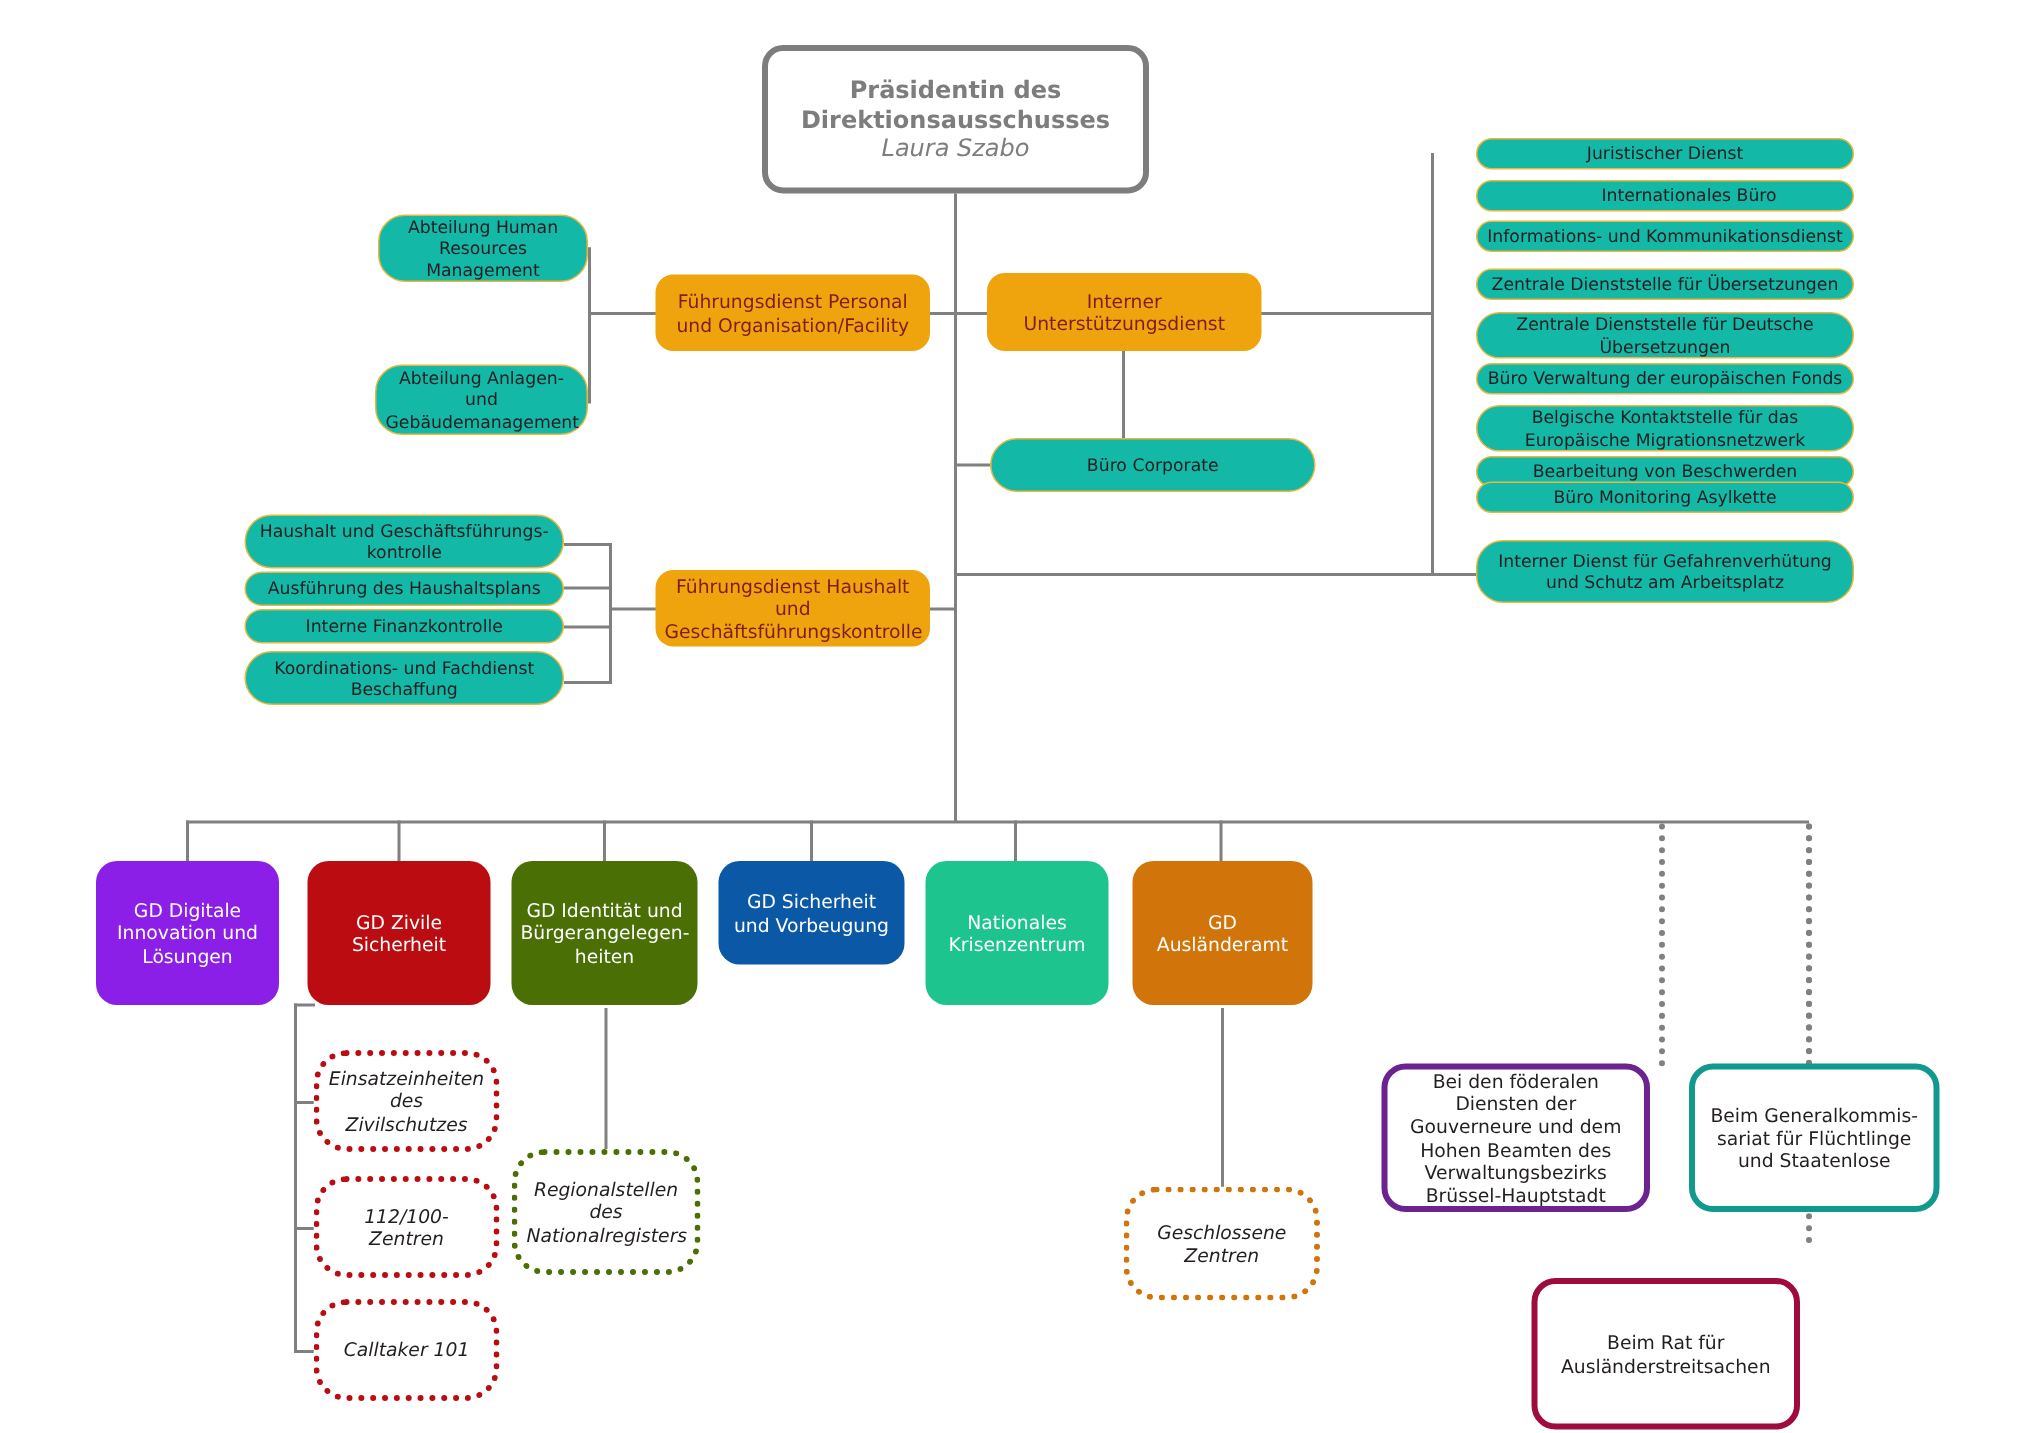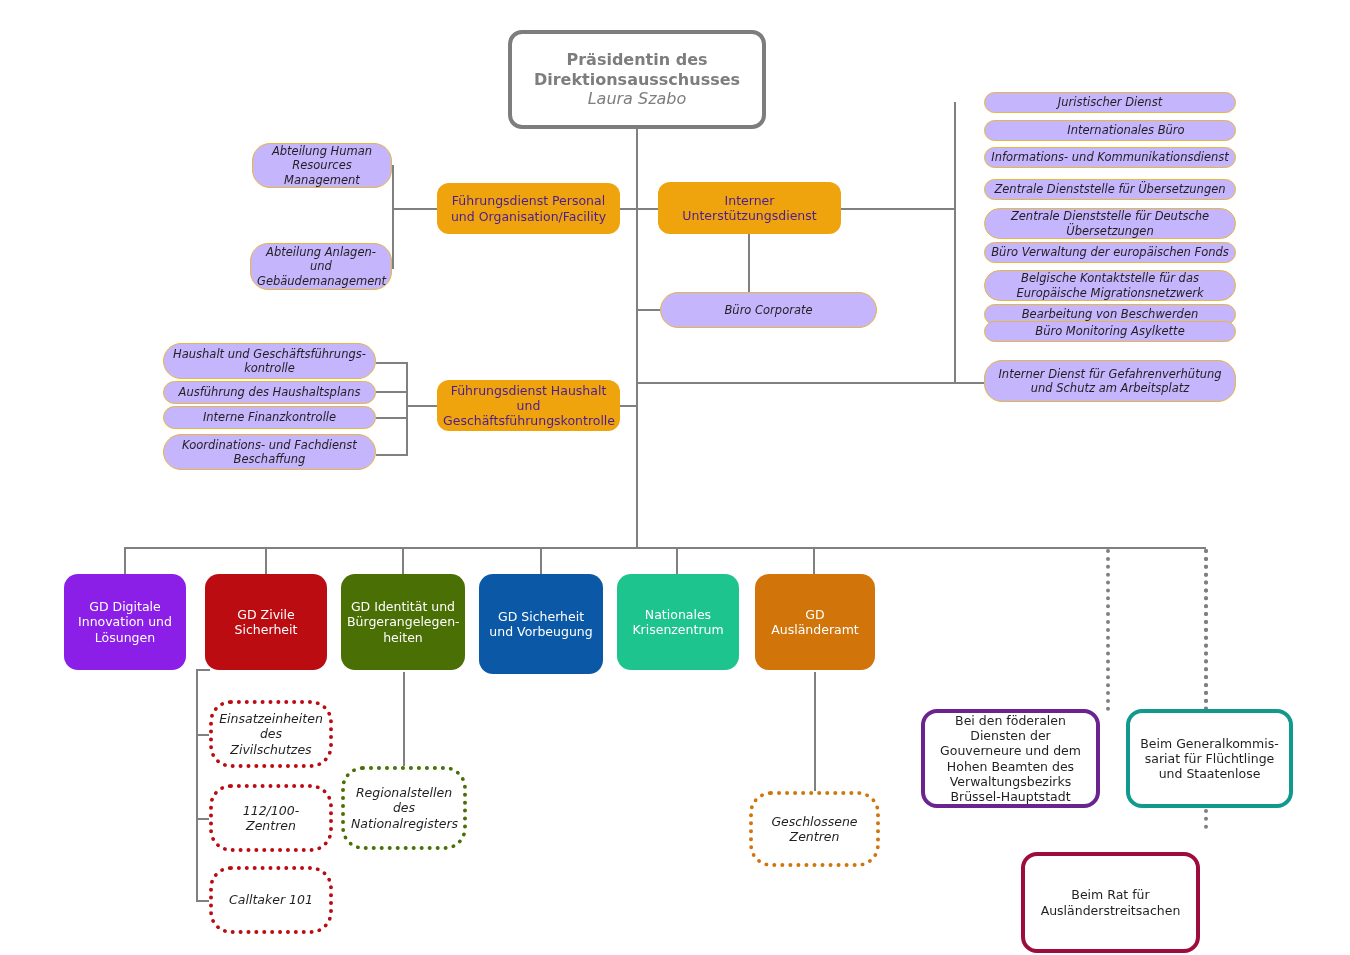--- a/index.html
+++ b/index.html
@@ -36,32 +36,31 @@
     color:#7d7d7d;
     font-weight:bold;
     font-size:16px;
   }
   .president .nm{font-weight:normal;font-style:italic;}
 
   
   .hub{
     background:#efa30c;
     border-radius:12px;
-    color:#4c1d95;
+    color:#7f1d1d;
     font-size:12.5px;
   }
 
   
   .pill{
-    background:#c4b5fd;
+    background:#14b8a6;
     border:1.3px solid #e8b73b;
     border-radius:18px;
     color:#231f20;
     font-size:11.5px;
-    font-style:italic;
   }
 
   
   .gd{
     border-radius:14px;
     color:#ffffff;
     font-size:12.5px;
   }
 
   
@@ -232,21 +231,21 @@
 
   <div class="node gd" style="left:64px;top:574px;width:122px;height:96px;background:#8b1fe8;">
     <span>GD Digitale Innovation und Lösungen</span>
   </div>
   <div class="node gd" style="left:205px;top:574px;width:122px;height:96px;background:#bb0c12;">
     <span>GD Zivile Sicherheit</span>
   </div>
   <div class="node gd" style="left:341px;top:574px;width:124px;height:96px;background:#4a6f05;">
     <span>GD Identität und Bürgerangelegen-heiten</span>
   </div>
-  <div class="node gd" style="left:479px;top:574px;width:124px;height:100px;background:#0b59a6;">
+  <div class="node gd" style="left:479px;top:574px;width:124px;height:69px;background:#0b59a6;">
     <span>GD Sicherheit und Vorbeugung</span>
   </div>
   <div class="node gd" style="left:617px;top:574px;width:122px;height:96px;background:#1ec48e;">
     <span>Nationales Krisenzentrum</span>
   </div>
   <div class="node gd" style="left:755px;top:574px;width:120px;height:96px;background:#d1740a;">
     <span>GD Ausländeramt</span>
   </div>
 
   <div class="node dotted" style="left:209px;top:700px;width:124px;height:68px;border-color:#bb0c12;">

